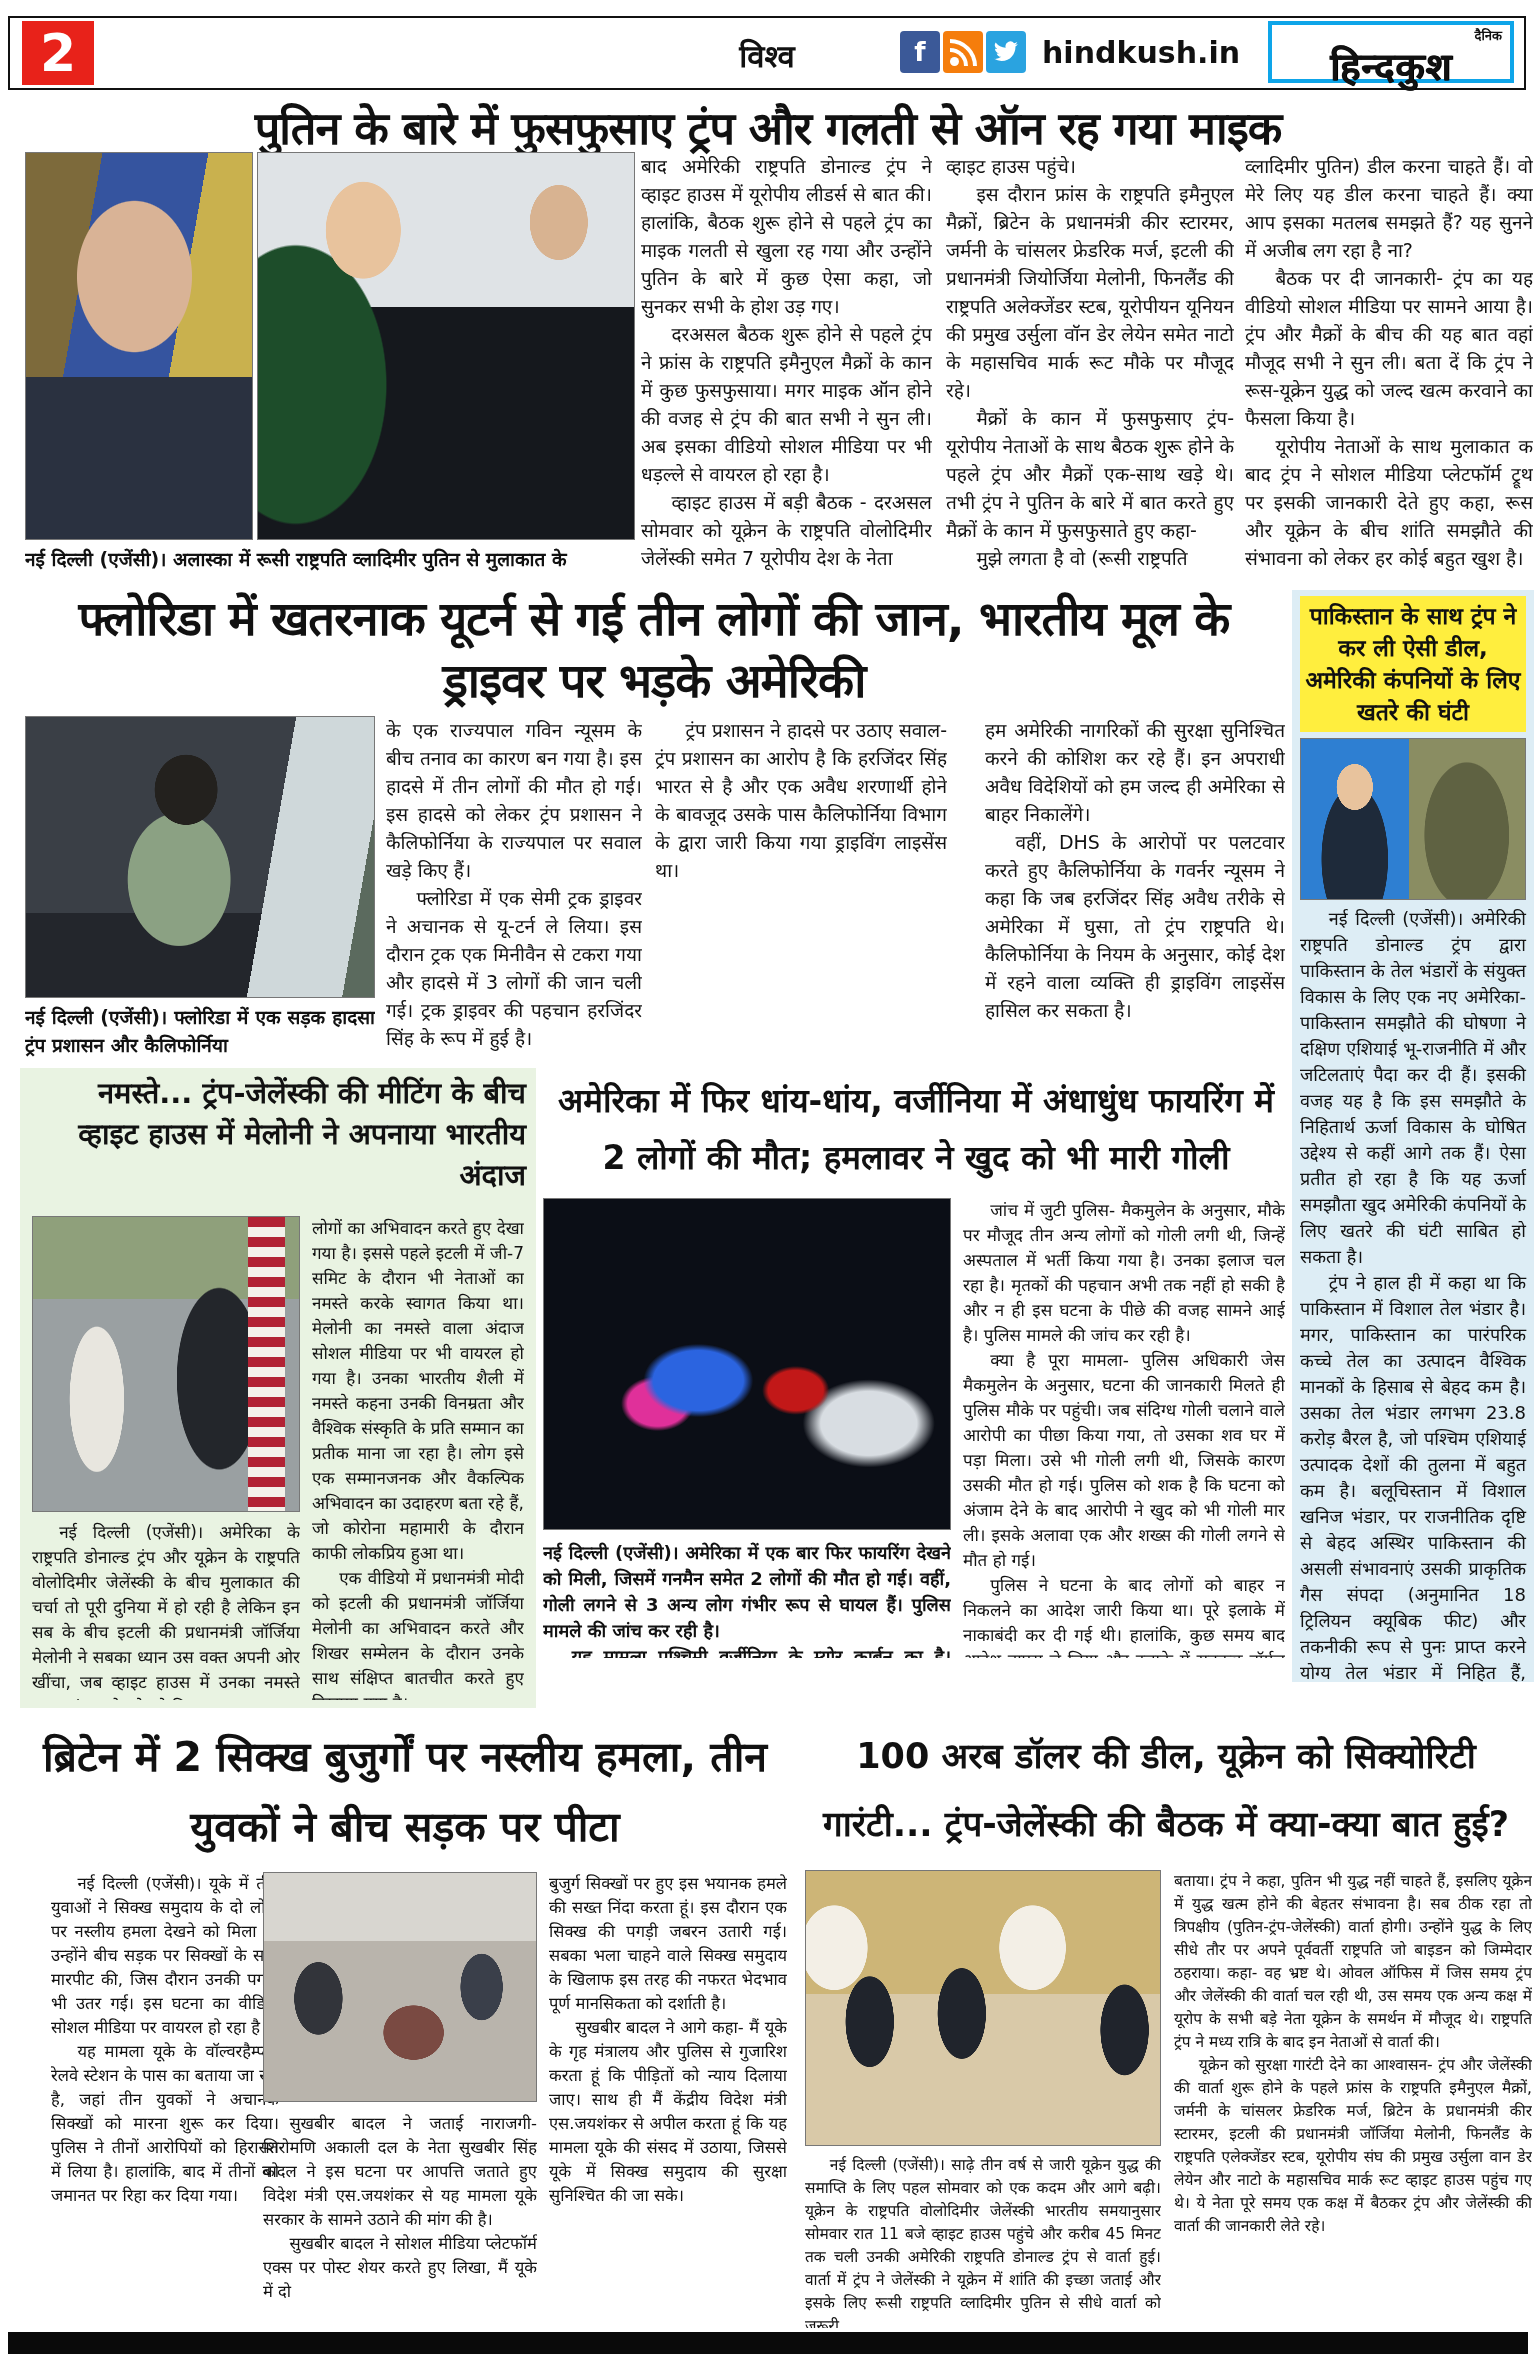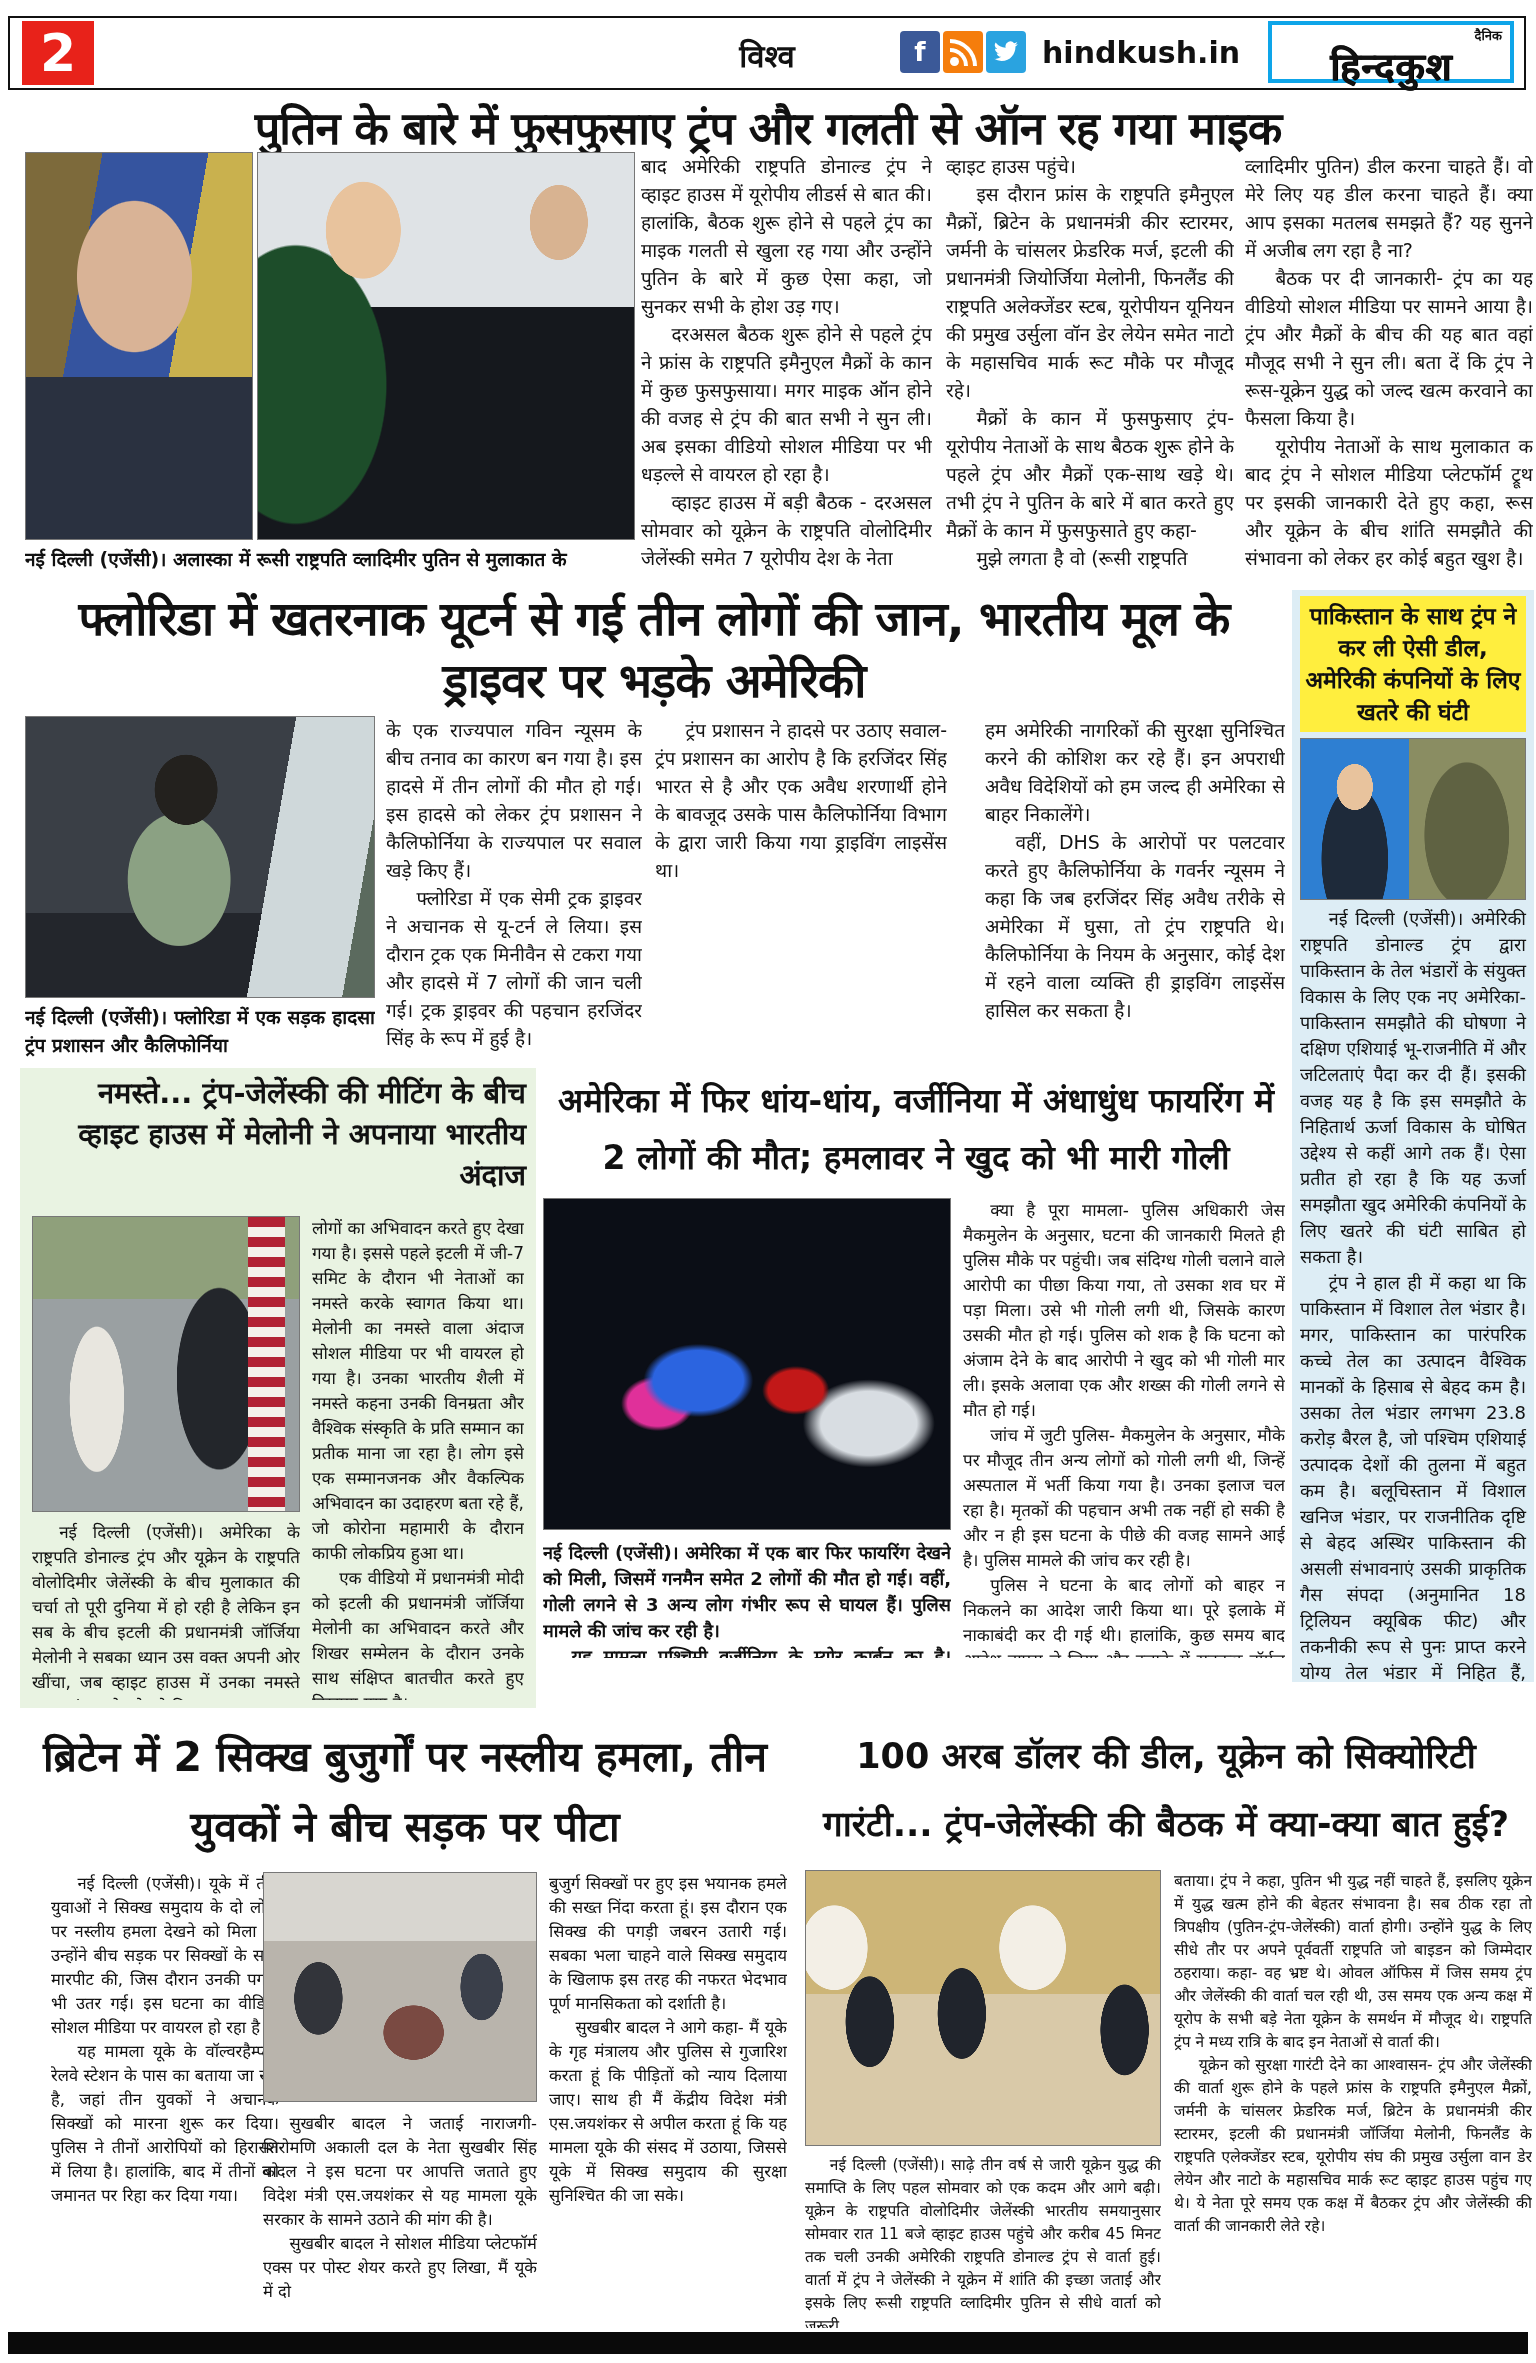--- a/index.html
+++ b/index.html
@@ -155,21 +155,21 @@
   </div>
 
   <div class="abs h2">फ्लोरिडा में खतरनाक यूटर्न से गई तीन लोगों की जान, भारतीय मूल के ड्राइवर पर भड़के अमेरिकी</div>
 
   <div class="abs photo ph-truck" style="left:25px;top:716px;width:350px;height:282px;"></div>
   <div class="abs col t19 cap clip" style="left:25px;top:1003px;width:350px;height:60px;">
     <p class="cont">नई दिल्ली (एजेंसी)। फ्लोरिडा में एक सड़क हादसा ट्रंप प्रशासन और कैलिफोर्निया</p>
   </div>
   <div class="abs col t19 clip" style="left:386px;top:716px;width:256px;height:348px;">
     <p class="cont">के एक राज्यपाल गविन न्यूसम के बीच तनाव का कारण बन गया है। इस हादसे में तीन लोगों की मौत हो गई। इस हादसे को लेकर ट्रंप प्रशासन ने कैलिफोर्निया के राज्यपाल पर सवाल खड़े किए हैं।</p>
-    <p>फ्लोरिडा में एक सेमी ट्रक ड्राइवर ने अचानक से यू-टर्न ले लिया। इस दौरान ट्रक एक मिनीवैन से टकरा गया और हादसे में 7 लोगों की जान चली गई। ट्रक ड्राइवर की पहचान हरजिंदर सिंह के रूप में हुई है।</p>
+    <p>फ्लोरिडा में एक सेमी ट्रक ड्राइवर ने अचानक से यू-टर्न ले लिया। इस दौरान ट्रक एक मिनीवैन से टकरा गया और हादसे में 3 लोगों की जान चली गई। ट्रक ड्राइवर की पहचान हरजिंदर सिंह के रूप में हुई है।</p>
   </div>
   <div class="abs col t19 clip" style="left:655px;top:716px;width:292px;height:348px;">
     <p>ट्रंप प्रशासन ने हादसे पर उठाए सवाल- ट्रंप प्रशासन का आरोप है कि हरजिंदर सिंह भारत से है और एक अवैध शरणार्थी होने के बावजूद उसके पास कैलिफोर्निया विभाग के द्वारा जारी किया गया ड्राइविंग लाइसेंस था।</p>
   </div>
   <div class="abs col t19 clip" style="left:985px;top:716px;width:300px;height:348px;">
     <p class="cont">हम अमेरिकी नागरिकों की सुरक्षा सुनिश्चित करने की कोशिश कर रहे हैं। इन अपराधी अवैध विदेशियों को हम जल्द ही अमेरिका से बाहर निकालेंगे।</p>
     <p>वहीं, DHS के आरोपों पर पलटवार करते हुए कैलिफोर्निया के गवर्नर न्यूसम ने कहा कि जब हरजिंदर सिंह अवैध तरीके से अमेरिका में घुसा, तो ट्रंप राष्ट्रपति थे। कैलिफोर्निया के नियम के अनुसार, कोई देश में रहने वाला व्यक्ति ही ड्राइविंग लाइसेंस हासिल कर सकता है।</p>
   </div>
 
   <div class="abs sidebar clip">
@@ -194,22 +194,22 @@
     </div>
   </div>
 
   <div class="abs h-firing">अमेरिका में फिर धांय-धांय, वर्जीनिया में अंधाधुंध फायरिंग में 2 लोगों की मौत; हमलावर ने खुद को भी मारी गोली</div>
   <div class="abs photo ph-police" style="left:543px;top:1198px;width:408px;height:332px;"></div>
   <div class="abs col t18 cap clip" style="left:543px;top:1540px;width:408px;height:118px;">
     <p class="cont">नई दिल्ली (एजेंसी)। अमेरिका में एक बार फिर फायरिंग देखने को मिली, जिसमें गनमैन समेत 2 लोगों की मौत हो गई। वहीं, गोली लगने से 3 अन्य लोग गंभीर रूप से घायल हैं। पुलिस मामले की जांच कर रही है।</p>
     <p>यह मामला पश्चिमी वर्जीनिया के म्योर कार्बन का है। सोमवार को गोलीबारी से लोगों में दहशत फैल गई। पुलिस ने लोगों को बाहर न निकलने के आदेश जारी किए थे।</p>
   </div>
   <div class="abs col t17 clip" style="left:963px;top:1198px;width:322px;height:460px;">
+    <p>जांच में जुटी पुलिस- मैकमुलेन के अनुसार, मौके पर मौजूद तीन अन्य लोगों को गोली लगी थी, जिन्हें अस्पताल में भर्ती किया गया है। उनका इलाज चल रहा है। मृतकों की पहचान अभी तक नहीं हो सकी है और न ही इस घटना के पीछे की वजह सामने आई है। पुलिस मामले की जांच कर रही है।</p>
     <p>क्या है पूरा मामला- पुलिस अधिकारी जेस मैकमुलेन के अनुसार, घटना की जानकारी मिलते ही पुलिस मौके पर पहुंची। जब संदिग्ध गोली चलाने वाले आरोपी का पीछा किया गया, तो उसका शव घर में पड़ा मिला। उसे भी गोली लगी थी, जिसके कारण उसकी मौत हो गई। पुलिस को शक है कि घटना को अंजाम देने के बाद आरोपी ने खुद को भी गोली मार ली। इसके अलावा एक और शख्स की गोली लगने से मौत हो गई।</p>
-    <p>जांच में जुटी पुलिस- मैकमुलेन के अनुसार, मौके पर मौजूद तीन अन्य लोगों को गोली लगी थी, जिन्हें अस्पताल में भर्ती किया गया है। उनका इलाज चल रहा है। मृतकों की पहचान अभी तक नहीं हो सकी है और न ही इस घटना के पीछे की वजह सामने आई है। पुलिस मामले की जांच कर रही है।</p>
     <p>पुलिस ने घटना के बाद लोगों को बाहर न निकलने का आदेश जारी किया था। पूरे इलाके में नाकाबंदी कर दी गई थी। हालांकि, कुछ समय बाद आदेश वापस ले लिया और इलाके में सबकुछ नॉर्मल हो गया।</p>
   </div>
 
   <div class="abs h-uk">ब्रिटेन में 2 सिक्ख बुजुर्गों पर नस्लीय हमला, तीन युवकों ने बीच सड़क पर पीटा</div>
   <div class="abs col t16 clip" style="left:25px;top:1872px;width:228px;height:456px;margin-left:26px;">
     <p>नई दिल्ली (एजेंसी)। यूके में तीन युवाओं ने सिक्ख समुदाय के दो लोगों पर नस्लीय हमला देखने को मिला है। उन्होंने बीच सड़क पर सिक्खों के साथ मारपीट की, जिस दौरान उनकी पगड़ी भी उतर गई। इस घटना का वीडियो सोशल मीडिया पर वायरल हो रहा है।</p>
     <p>यह मामला यूके के वॉल्वरहैम्प्टन रेलवे स्टेशन के पास का बताया जा रहा है, जहां तीन युवकों ने अचानक सिक्खों को मारना शुरू कर दिया। पुलिस ने तीनों आरोपियों को हिरासत में लिया है। हालांकि, बाद में तीनों को जमानत पर रिहा कर दिया गया।</p>
   </div>
   <div class="abs photo ph-uk" style="left:263px;top:1872px;width:274px;height:230px;"></div>
   <div class="abs col t16 clip" style="left:263px;top:2112px;width:274px;height:216px;">

